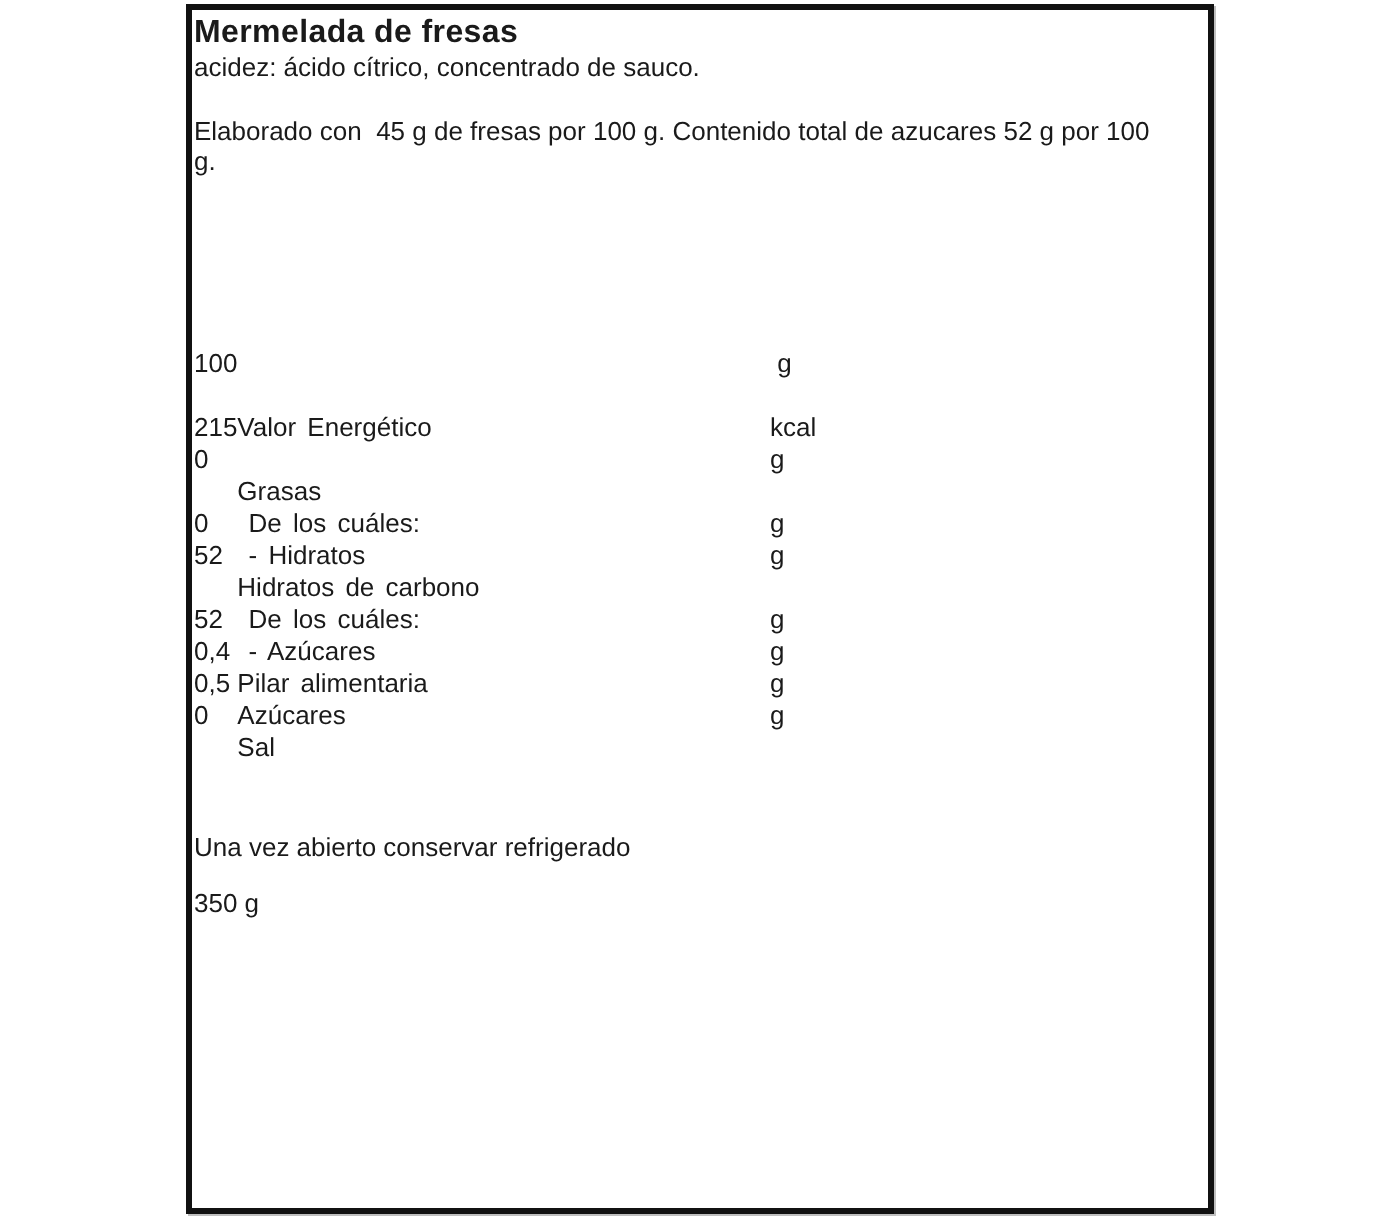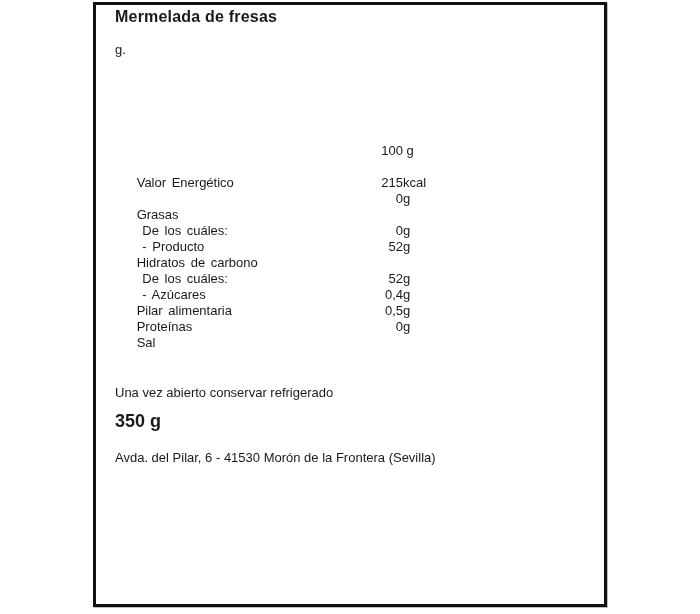--- a/index.html
+++ b/index.html
@@ -10,21 +10,21 @@
     color: #1a1a1a;
     overflow: hidden;
     position: relative;
   }
   .label-box {
     position: absolute;
     left: 93px; top: 2px;
     width: 514px; height: 605px;
     border: 3px solid #111111;
     background: #ffffff;
-    padding: 0 19px;
+    padding: 0 1px;
     box-shadow: 1px 1px 0 rgba(0,0,0,0.25);
   }
   .product-title {
     margin-top: 2px;
     font-size: 16px;
     font-weight: bold;
     line-height: 19px;
     white-space: pre;
     letter-spacing: 0.2px;
   }
@@ -46,52 +46,54 @@
   }
   .nut-label { word-spacing: 2px; }
   .nut-val {
     position: absolute;
     left: 0; top: 0;
     white-space: pre;
   }
   .nut-num {
     display: inline-block;
     width: 288px;
-    text-align: right;
+    text-align: left;
     white-space: pre;
   }
   .nut-unit { white-space: pre; }
   .storage-note {
     margin-top: 50px;
     font-size: 13px;
     line-height: 16px;
     white-space: pre;
   }
   .net-weight {
     margin-top: 12px;
-    font-size: 18px;
-    font-weight: bold;
+    font-size: 13px;
+    font-weight: normal;
     line-height: 16px;
     white-space: pre;
   }
   .manufacturer { margin-top: 21px; }
   .manufacturer .body-line { line-height: 16.5px; }
   .mfr-name { font-weight: bold; }
 </style>
 </head>
 <body>
 
 <div class="label-box">
 
   <div class="product-title">Mermelada de fresas</div>
 
   <div class="para-ingredients">
+    <div class="body-line">acidez: ácido cítrico, concentrado de sauco.</div>
   </div>
 
   <div class="para-elaboration">
+    <div class="body-line">Elaborado con  45 g de fresas por 100 g. Contenido total de azucares 52 g por 100</div>
     <div class="body-line">g.</div>
   </div>
 
   <div class="nutrition-table">
 
     <div class="nut-row">
       <span class="nut-label"></span>
       <span class="nut-val"><span class="nut-num">100</span><span class="nut-unit"> g</span></span>
     </div>
 
@@ -108,21 +110,21 @@
       <span class="nut-label">Grasas</span>
       <span class="nut-val"><span class="nut-num">0</span><span class="nut-unit">g</span></span>
     </div>
 
     <div class="nut-row">
       <span class="nut-label"> De los cuáles:</span>
       <span class="nut-val"><span class="nut-num"></span><span class="nut-unit"></span></span>
     </div>
 
     <div class="nut-row">
-      <span class="nut-label"> - Producto</span>
+      <span class="nut-label"> - Hidratos</span>
       <span class="nut-val"><span class="nut-num">0</span><span class="nut-unit">g</span></span>
     </div>
 
     <div class="nut-row">
       <span class="nut-label">Hidratos de carbono</span>
       <span class="nut-val"><span class="nut-num">52</span><span class="nut-unit">g</span></span>
     </div>
 
     <div class="nut-row">
       <span class="nut-label"> De los cuáles:</span>
@@ -133,32 +135,31 @@
       <span class="nut-label"> - Azúcares</span>
       <span class="nut-val"><span class="nut-num">52</span><span class="nut-unit">g</span></span>
     </div>
 
     <div class="nut-row">
       <span class="nut-label">Pilar alimentaria</span>
       <span class="nut-val"><span class="nut-num">0,4</span><span class="nut-unit">g</span></span>
     </div>
 
     <div class="nut-row">
-      <span class="nut-label">Proteínas</span>
+      <span class="nut-label">Azúcares</span>
       <span class="nut-val"><span class="nut-num">0,5</span><span class="nut-unit">g</span></span>
     </div>
 
     <div class="nut-row">
       <span class="nut-label">Sal</span>
       <span class="nut-val"><span class="nut-num">0</span><span class="nut-unit">g</span></span>
     </div>
 
   </div>
 
   <div class="storage-note">Una vez abierto conservar refrigerado</div>
 
   <div class="net-weight">350 g</div>
 
   <div class="manufacturer">
-    <div class="body-line">Avda. del Pilar, 6 - 41530 Morón de la Frontera (Sevilla)</div>
   </div>
 
 </div>
 
 </body></html>

